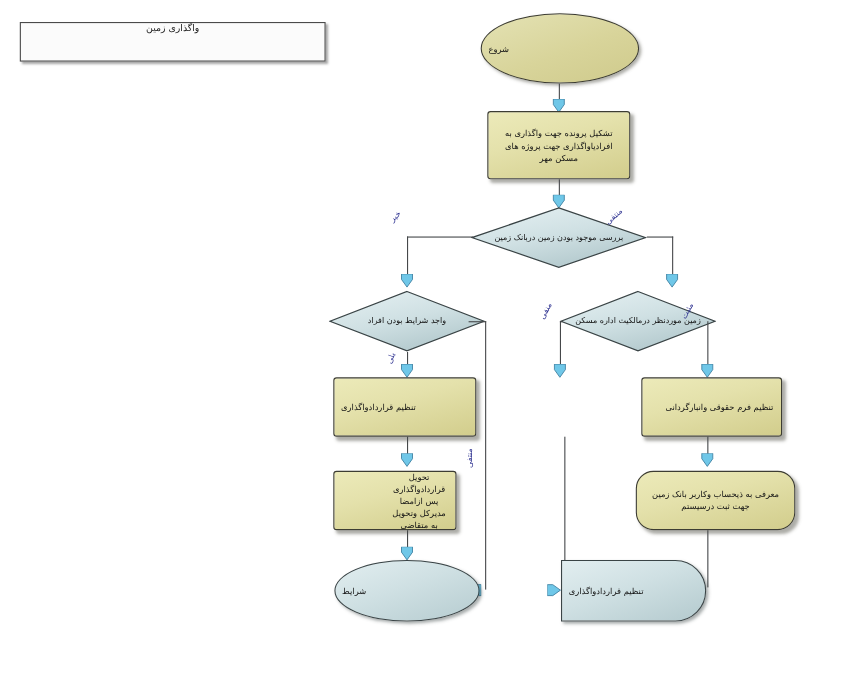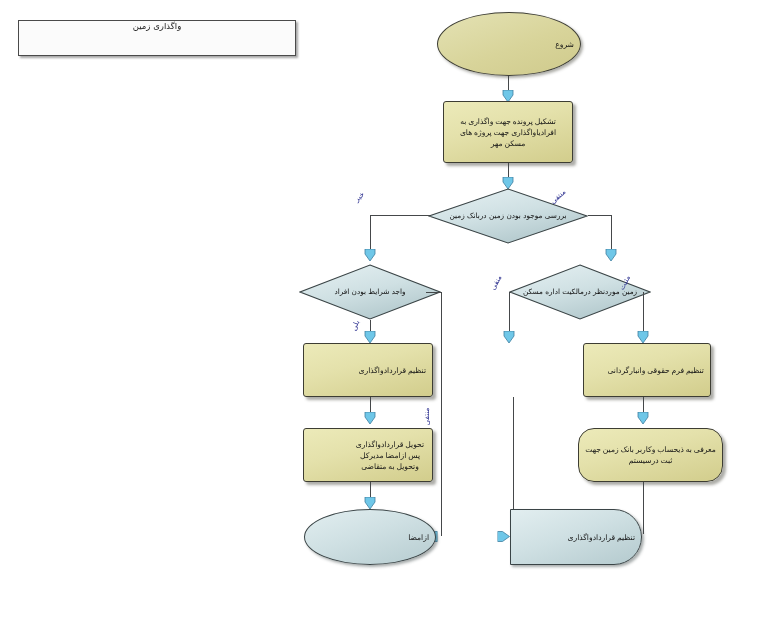--- a/index.html
+++ b/index.html
@@ -21,28 +21,27 @@
     border:1px solid #4a4a4a;
     box-shadow:2px 2px 2px rgba(60,60,60,.45);
     display:flex;align-items:flex-start;justify-content:center;
     font-size:8.5px;color:#1a1a1a;
     direction:rtl;
   }
 
   
   .node{
     position:absolute;
-    display:flex;align-items:center;justify-content:flex-start;
+    display:flex;align-items:center;justify-content:flex-end;
     text-align:center;
     direction:rtl;
     font-size:7.6px;
     line-height:1.45;
     color:#141414;
     box-sizing:border-box;
-    font-family:Liberation Serif, serif;
   }
   .node span{display:block;padding:0 6px;}
 
   
   .oval-khaki{
     border-radius:50%;
     border:1px solid #3d3d33;
     background:linear-gradient(160deg,#e4e2b4 0%,#d8d49a 55%,#cfca8c 100%);
     box-shadow:2px 2px 3px rgba(70,70,60,.45);
   }
@@ -242,21 +241,21 @@
       </svg>
   </div>
 
   <div class="line vline" style="left:643px;top:397px;height:22px;"></div>
   <div class="arrow" style="left:637px;top:412px;">
     <svg width="12" height="13" viewBox="0 0 12 13">
         <path d="M1 0 L11 0 L11 5 L6 12 L1 5 Z" fill="#6fc7e8" stroke="#3f7fa0" stroke-width="0.8"></path>
       </svg>
   </div>
 
-  <div class="node proc" style="left:303px;top:428px;width:130px;height:54px;padding-left:44px;">
+  <div class="node proc" style="left:303px;top:428px;width:112px;height:54px;padding-left:44px;">
     <span>تحویل قراردادواگذاری پس ازامضا مدیرکل وتحویل به متقاضی</span>
   </div>
 
   <div class="node proc" style="left:578px;top:428px;width:145px;height:54px;border-radius:16px;">
     <span>معرفی به ذیحساب وکاربر بانک زمین جهت ثبت درسیستم</span>
   </div>
 
   <div class="line vline" style="left:370px;top:482px;height:22px;"></div>
   <div class="arrow" style="left:364px;top:497px;">
     <svg width="12" height="13" viewBox="0 0 12 13">
@@ -265,20 +264,20 @@
   </div>
 
   <div class="line vline" style="left:643px;top:482px;height:52px;"></div>
   <div class="arrow" style="left:628px;top:530px;transform:rotate(90deg);">
     <svg width="12" height="13" viewBox="0 0 12 13">
         <path d="M1 0 L11 0 L11 5 L6 12 L1 5 Z" fill="#6fc7e8" stroke="#3f7fa0" stroke-width="0.8"></path>
       </svg>
   </div>
 
   <div class="node oval-blue" style="left:304px;top:509px;width:132px;height:56px;">
-    <span>ازامضا</span>
+    <span>شرایط</span>
   </div>
 
   <div class="node dshape" style="left:510px;top:509px;width:132px;height:56px;">
     <span>تنظیم قراردادواگذاری</span>
   </div>
 
 </div>
 
 </body></html>

